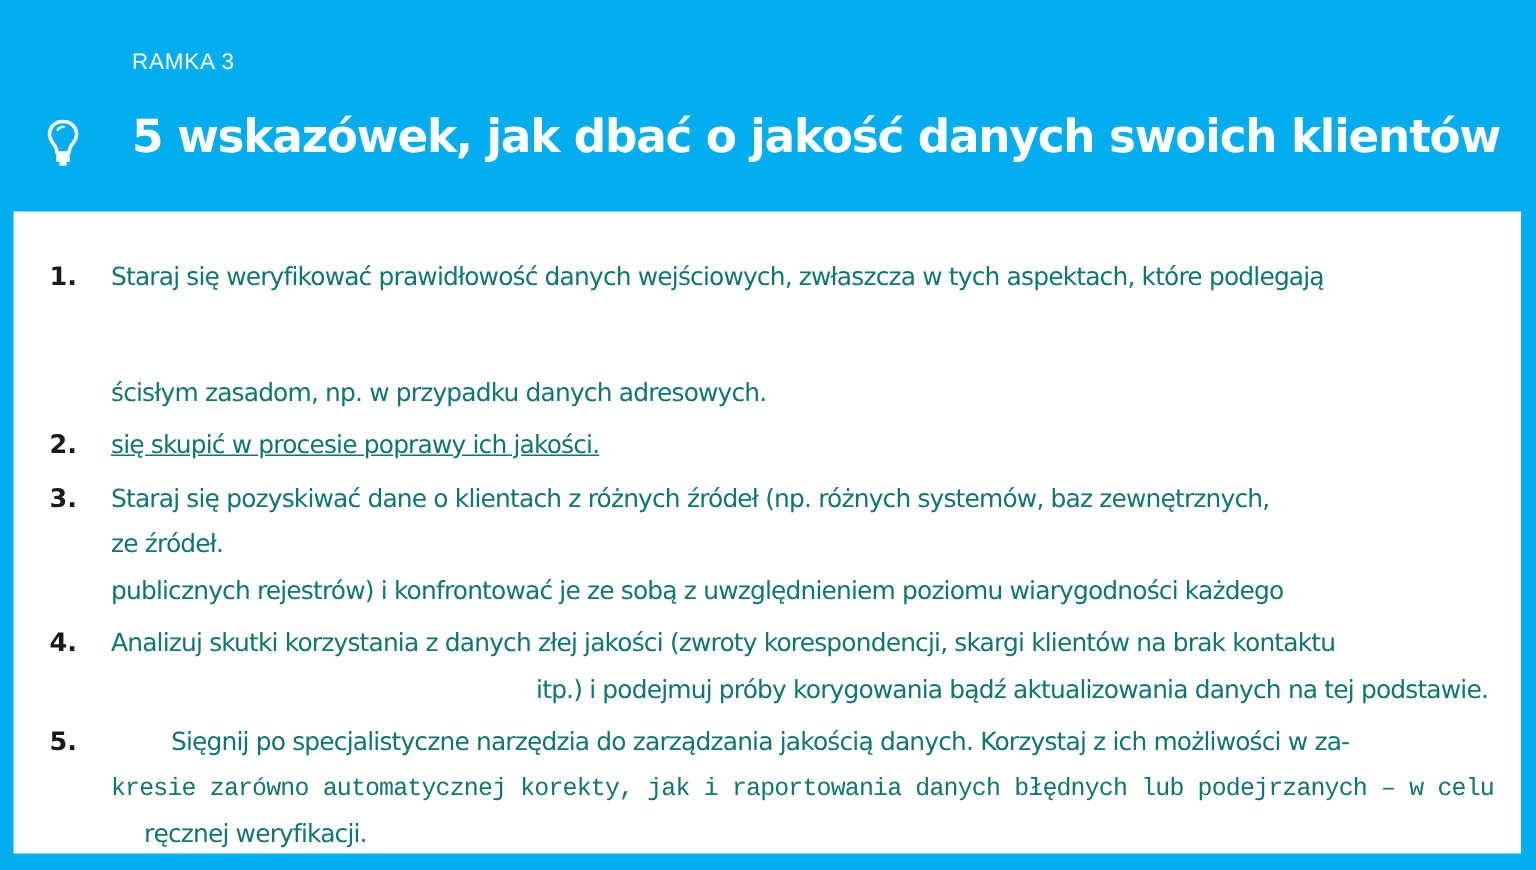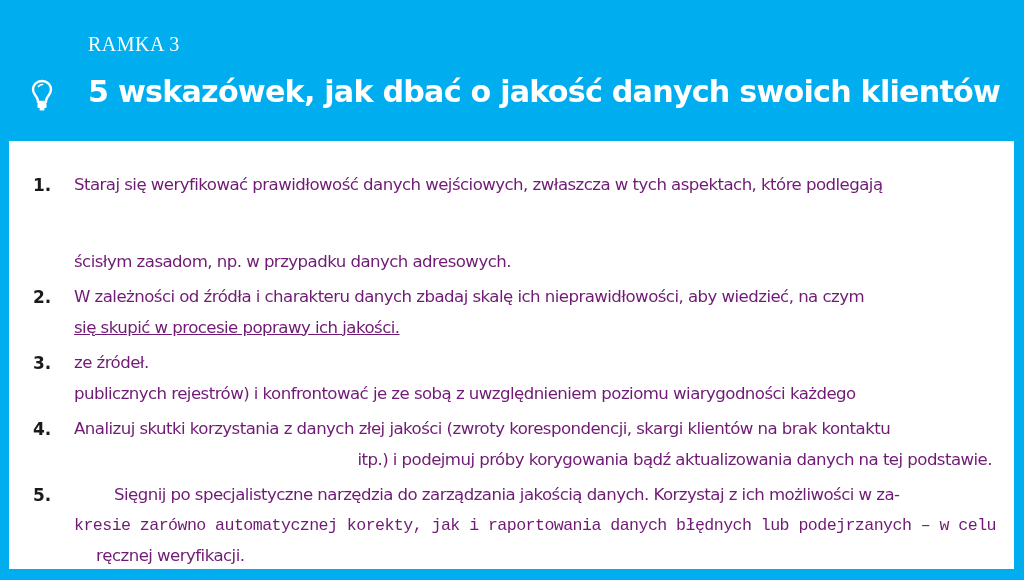--- a/index.html
+++ b/index.html
@@ -4,22 +4,22 @@
 <style>
   html, body { margin: 0; padding: 0; }
   body {
     width: 1024px; height: 580px; overflow: hidden;
     background: #00aeef;
     font-family: "DejaVu Sans", sans-serif;
     position: relative;
   }
   .label {
     position: absolute; left: 88px; top: 33px;
-    color: #ffffff; font-size: 20px; letter-spacing: 0.5px;
-    font-family: Liberation Serif, serif;
+    color: #ffffff; font-size: 15px; letter-spacing: 0.5px;
+    font-family: Liberation Sans, sans-serif;
   }
   .bulb {
     position: absolute; left: 31px; top: 79px; width: 22px; height: 32px;
   }
   .title {
     position: absolute; left: 88px; top: 74px;
     color: #ffffff; font-size: 30.5px; font-weight: bold;
     font-family: "DejaVu Sans", sans-serif; letter-spacing: -0.8px;
     white-space: nowrap;
   }
@@ -34,21 +34,21 @@
   ol.tips li {
     position: relative; padding-left: 65px; padding-right: 20px;
     margin-bottom: 5px;
   }
   .num {
     position: absolute; left: 24px; top: 0;
     font-weight: bold; font-size: 17px; line-height: 30.5px; color: #1a1a1a;
     font-family: "DejaVu Sans", sans-serif;
   }
   .txt {
-    display: block; font-size: 16.6px; line-height: 30.5px; color: #701a75;
+    display: block; font-size: 16.6px; line-height: 30.5px; color: #0f766e;
     font-family: "DejaVu Sans", sans-serif; letter-spacing: -0.55px;
     text-align: justify; width: 918px;
   }
   .txt.last { text-align: left; }
 </style>
 </head>
 <body>
 
 <div class="label">RAMKA 3</div>
 
@@ -65,25 +65,25 @@
 
 <div class="panel">
   <ol class="tips">
     <li>
       <span class="num">1.</span>
       <span class="txt" style="white-space: nowrap; word-spacing: 0px;">Staraj się weryfikować prawidłowość danych wejściowych, zwłaszcza w tych aspektach, które podlegają</span>
       <span class="txt last" style="white-space: nowrap; margin-top: 46px;">ścisłym zasadom, np. w przypadku danych adresowych.</span>
     </li>
     <li>
       <span class="num">2.</span>
-      <span class="txt" style="white-space: nowrap; word-spacing: 0px;">W zależności od źródła i charakteru danych zbadaj skalę ich nieprawidłowości, aby wiedzieć, na czym</span>
       <span class="txt last" style="white-space: nowrap; text-decoration: underline;">się skupić w procesie poprawy ich jakości.</span>
     </li>
     <li>
       <span class="num">3.</span>
+      <span class="txt" style="white-space: nowrap; word-spacing: 0px;">Staraj się pozyskiwać dane o klientach z różnych źródeł (np. różnych systemów, baz zewnętrznych,</span>
       <span class="txt last" style="white-space: nowrap;">ze źródeł.</span>
       <span class="txt" style="white-space: nowrap; word-spacing: 0px;">publicznych rejestrów) i konfrontować je ze sobą z uwzględnieniem poziomu wiarygodności każdego</span>
     </li>
     <li>
       <span class="num">4.</span>
       <span class="txt" style="white-space: nowrap; word-spacing: 0px;">Analizuj skutki korzystania z danych złej jakości (zwroty korespondencji, skargi klientów na brak kontaktu</span>
       <span class="txt last" style="white-space: nowrap; text-align: right;">itp.) i podejmuj próby korygowania bądź aktualizowania danych na tej podstawie.</span>
     </li>
     <li>
       <span class="num">5.</span>

